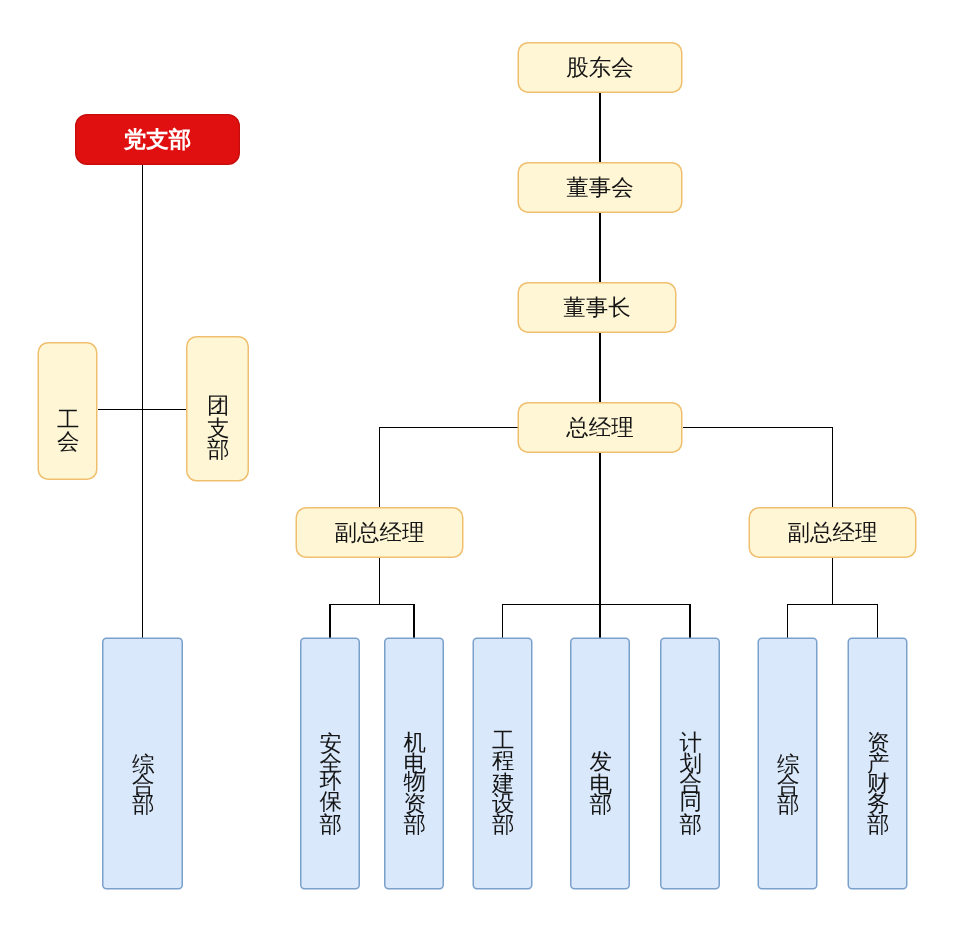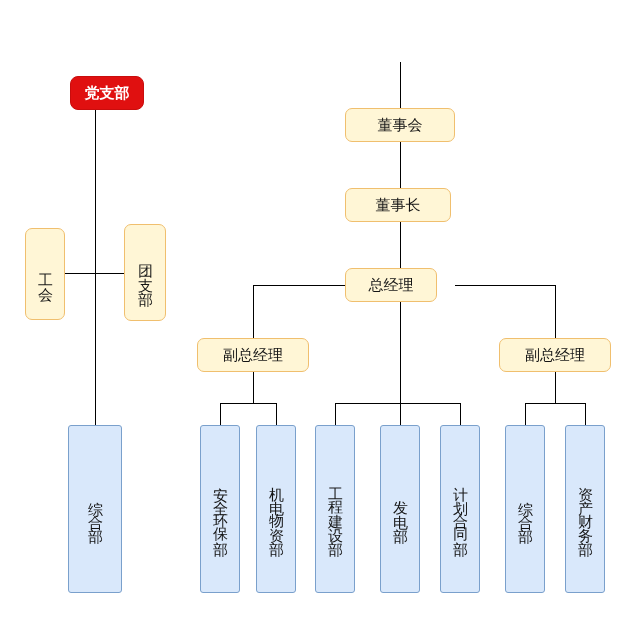--- a/index.html
+++ b/index.html
@@ -75,46 +75,49 @@
     <polyline points="455,285 555,285 555,338"></polyline>
     <polyline points="335,425 335,403 460,403 460,425"></polyline>
     <polyline points="253,372 253,403"></polyline>
     <polyline points="220,425 220,403 276,403 276,425"></polyline>
     <polyline points="555,372 555,403"></polyline>
     <polyline points="525,425 525,403 585,403 585,425"></polyline>
     <polyline points="95,110 95,425"></polyline>
     <polyline points="65,273 124,273"></polyline>
   </svg>
 
-  <div class="node red" style="left:50px; top:76px; width:74px; height:34px;margin-left:20px;">
+  <div class="node red" style="left:50px; top:76px; width:110px; height:34px;">
     <span>党支部</span>
   </div>
 
   <div class="node cream vtext" style="left:25px; top:228px; width:40px; height:92px;">
     <span>工会</span>
   </div>
 
   <div class="node cream vtext" style="left:124px; top:224px; width:42px; height:97px;">
     <span>团支部</span>
   </div>
 
   <div class="node blue vtext" style="left:68px; top:425px; width:54px; height:168px;">
     <span>综合部</span>
   </div>
 
+  <div class="node cream" style="left:345px; top:28px; width:110px; height:34px;">
+    <span>股东会</span>
+  </div>
 
   <div class="node cream" style="left:345px; top:108px; width:110px; height:34px;">
     <span>董事会</span>
   </div>
 
   <div class="node cream" style="left:345px; top:188px; width:106px; height:34px;">
     <span>董事长</span>
   </div>
 
-  <div class="node cream" style="left:345px; top:268px; width:92px; height:34px;">
+  <div class="node cream" style="left:345px; top:268px; width:110px; height:34px;">
     <span>总经理</span>
   </div>
 
   <div class="node cream" style="left:197px; top:338px; width:112px; height:34px;">
     <span>副总经理</span>
   </div>
 
   <div class="node cream" style="left:499px; top:338px; width:112px; height:34px;">
     <span>副总经理</span>
   </div>

